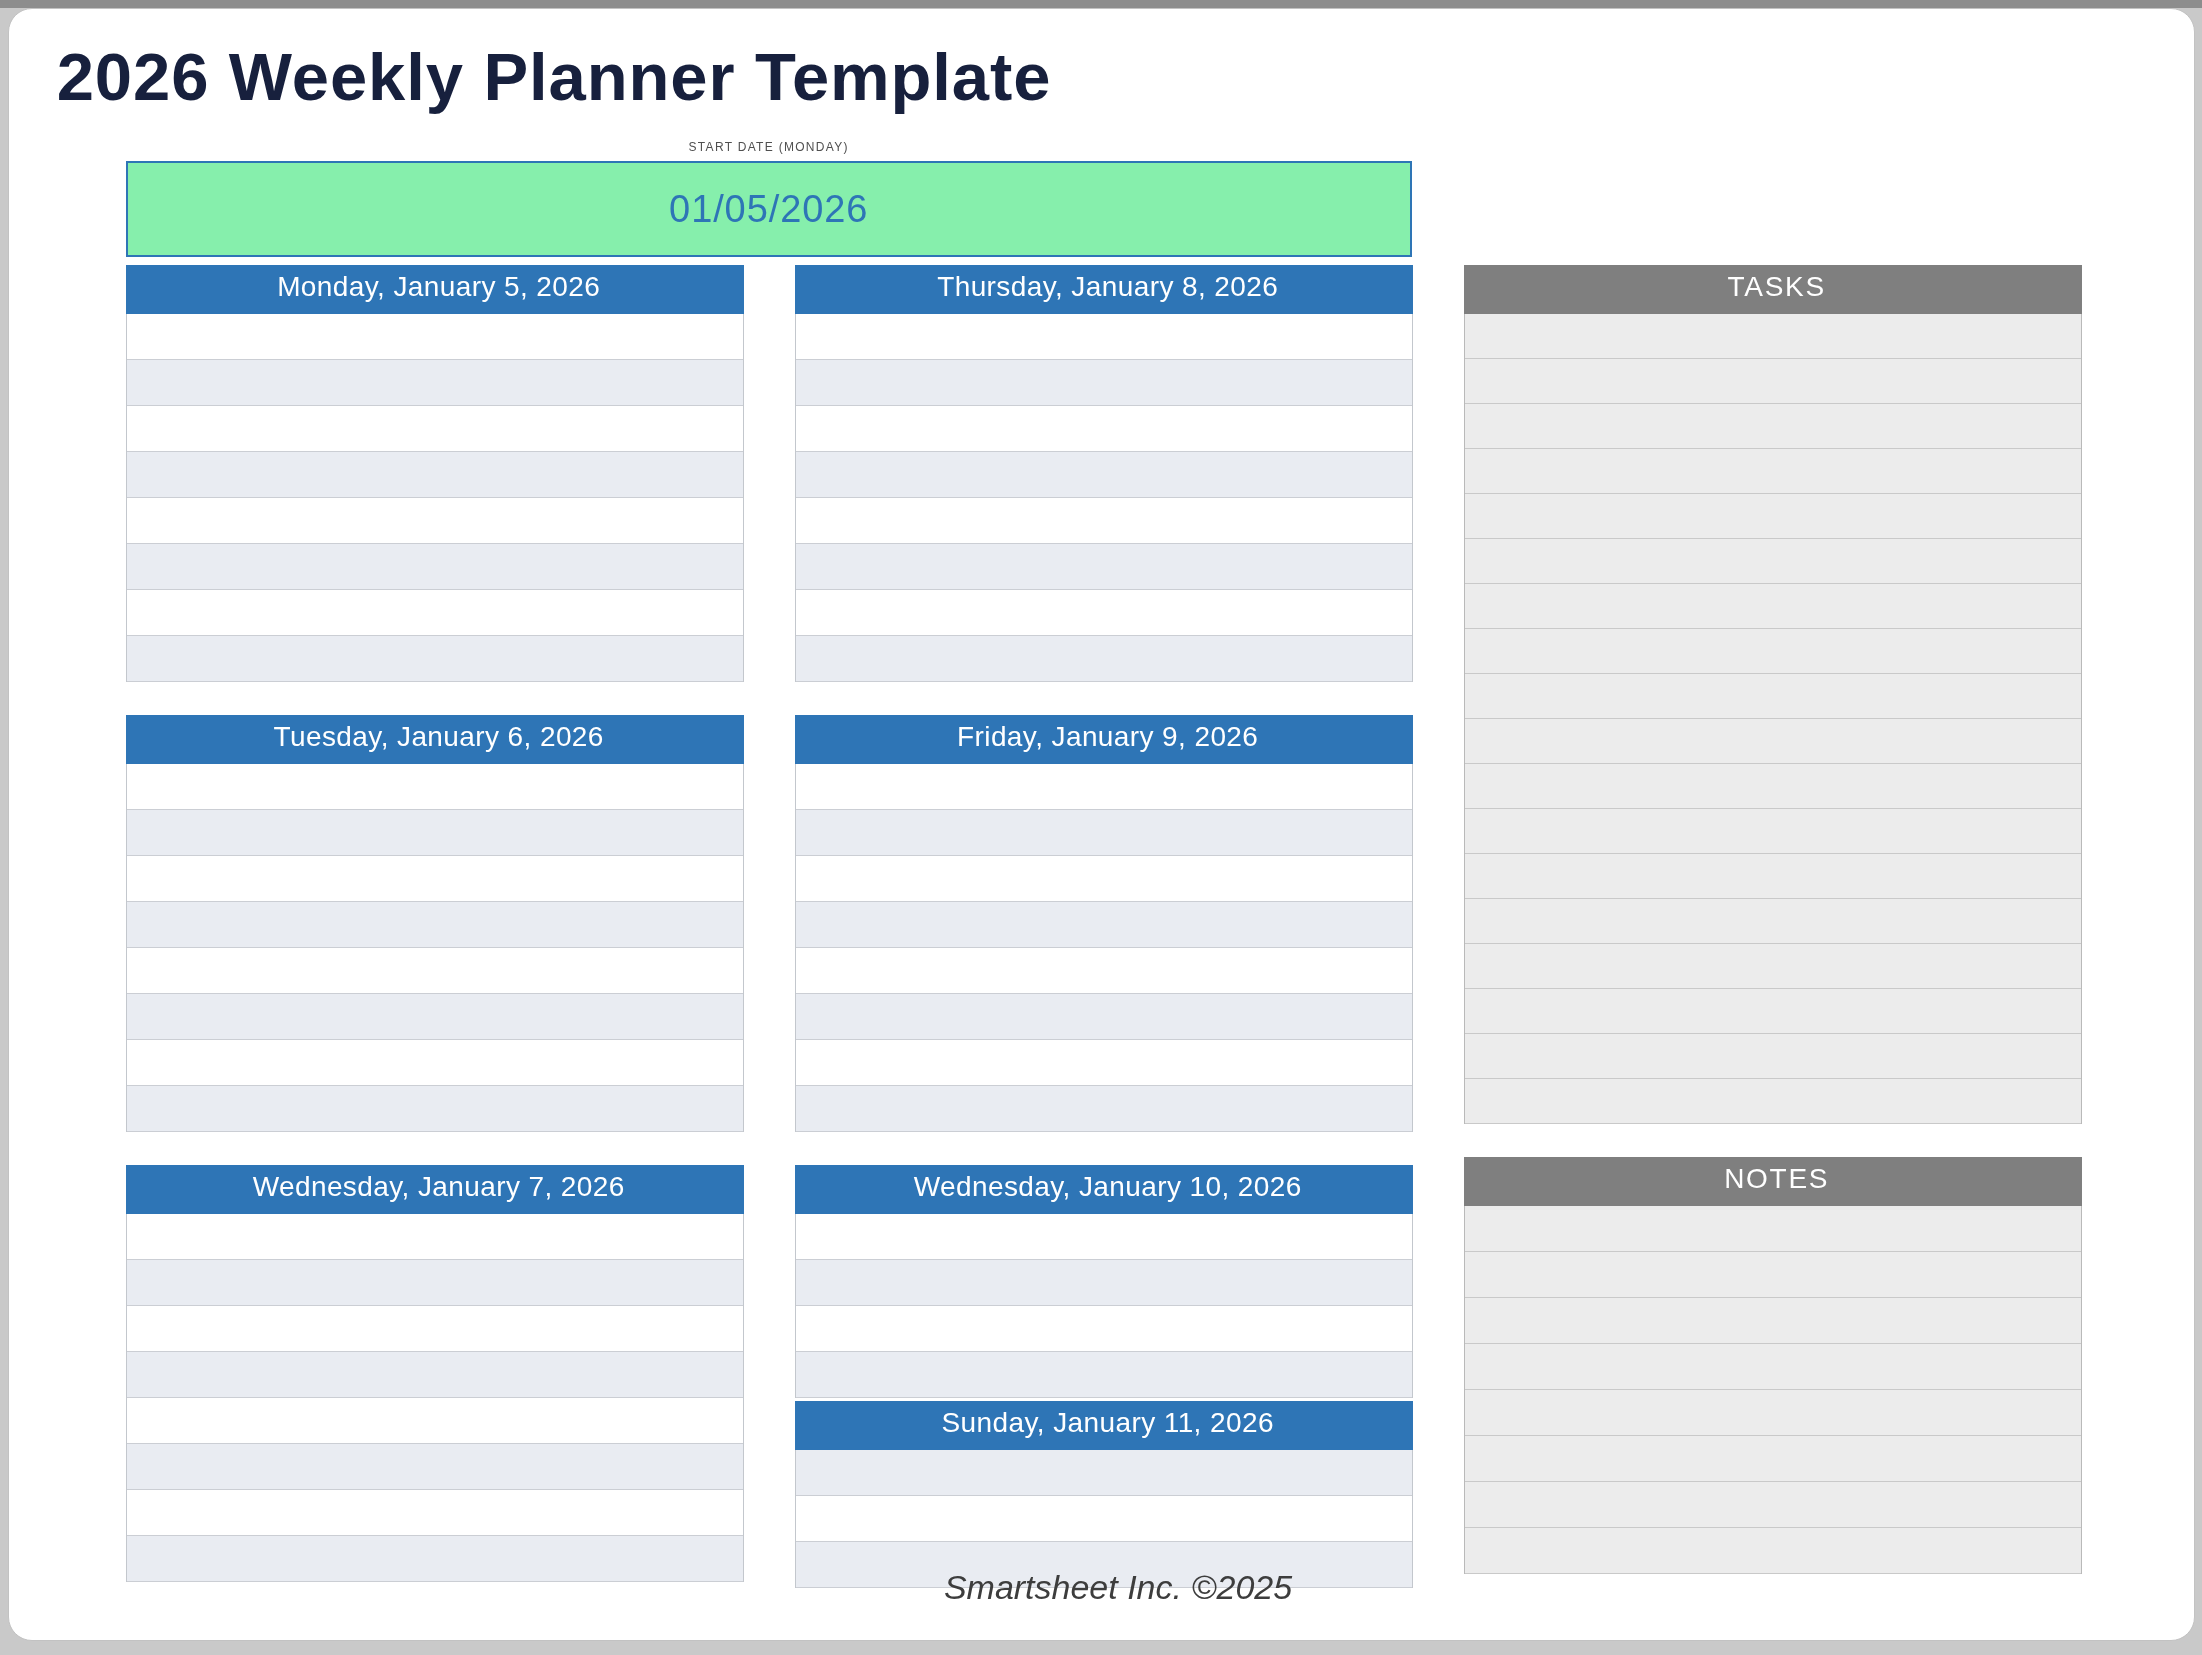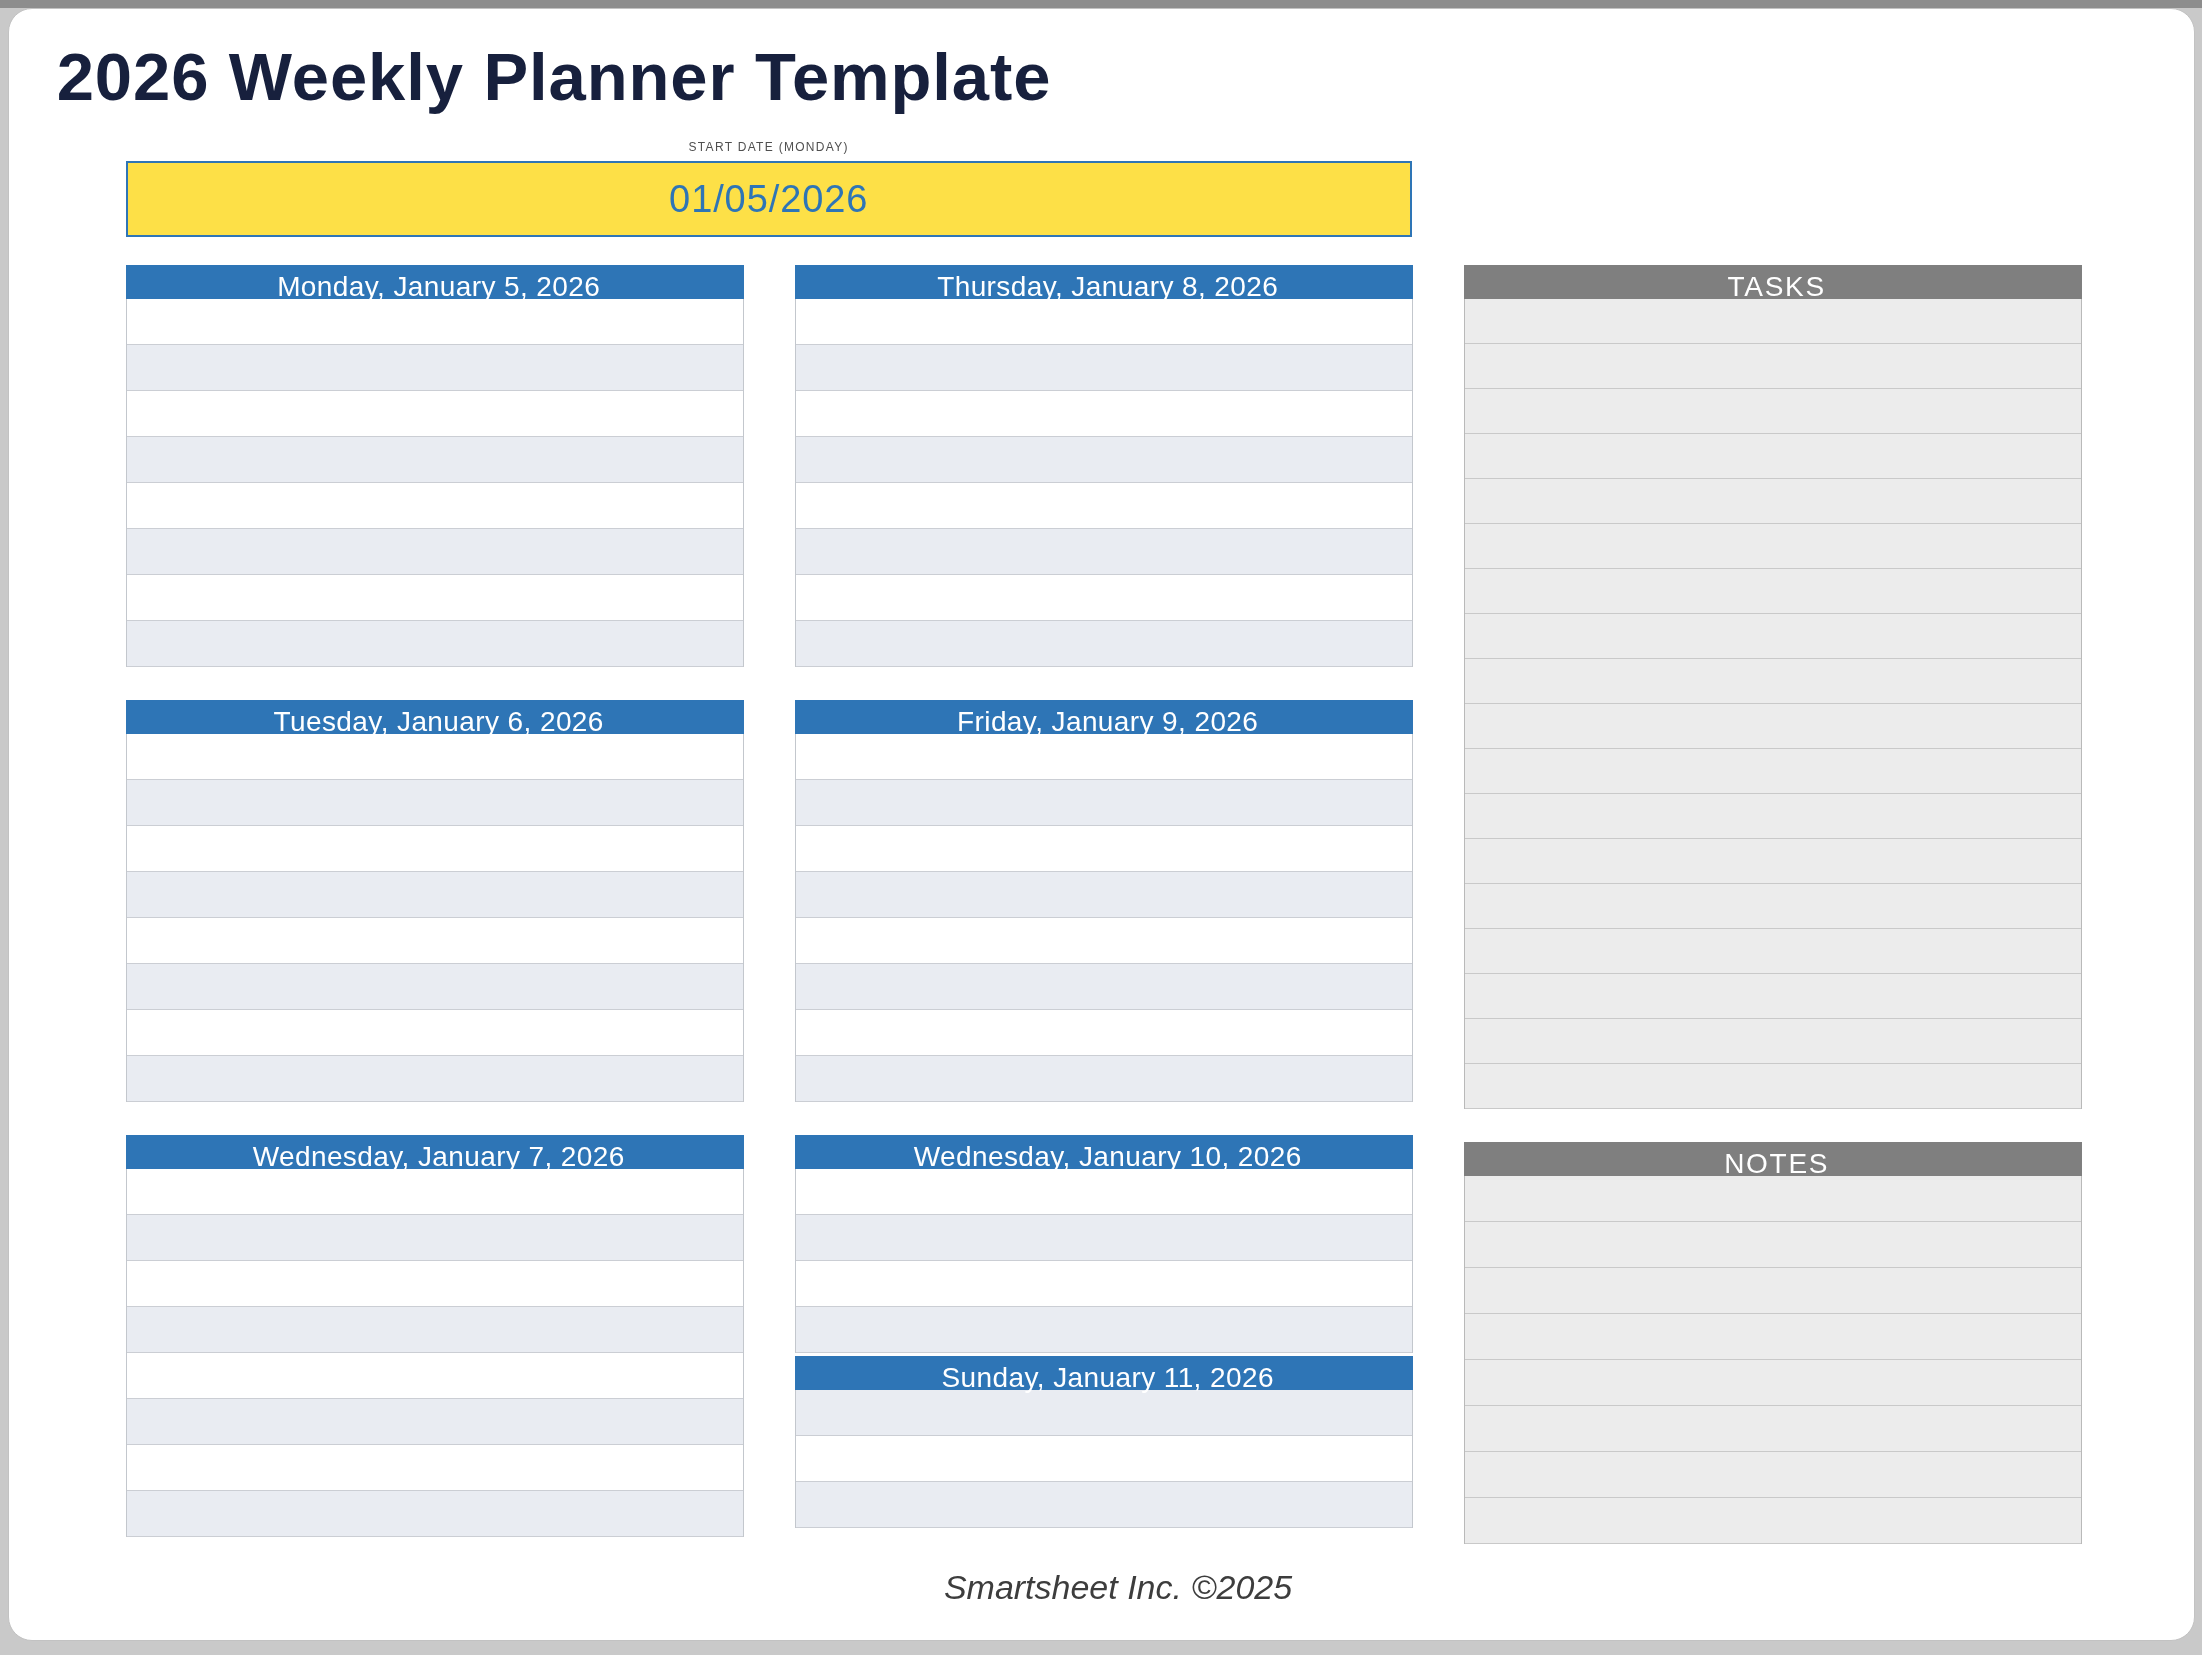--- a/index.html
+++ b/index.html
@@ -29,41 +29,41 @@
     letter-spacing: 0.9px;
   }
   .date-wrap {
     position: absolute; left: 117px; top: 131px; width: 1286px;
     text-align: center;
   }
   .date-label {
     font-size: 12px; color: #4f4f4f; letter-spacing: 1.3px;
   }
   .date-input {
-    display: block; margin-top: 7.7px; width: 100%; height: 76px;
+    display: block; margin-top: 7.7px; width: 100%; height: 96px;
     box-sizing: border-box;
     border: 2.6px solid var(--header-blue, #2e75b6);
-    background: #fde047;
+    background: #86efac;
     text-align: center;
     font-size: 38px; letter-spacing: 0.9px;
     color: var(--date-text-blue, #2e75b6);
     font-family: "Liberation Sans", sans-serif;
     outline: none;
   }
   .columns {
     position: absolute; left: 117px; top: 256px; width: 1956px;
     display: grid;
     grid-template-columns: 618px 618px 618px;
     column-gap: 51px;
   }
   .col { display: block; }
   .card { margin-bottom: 33px; }
   .card:last-child { margin-bottom: 12px; }
   .card-header {
-    height: 34px; line-height: 43px;
+    height: 49px; line-height: 43px;
     background: var(--header-blue, #2e75b6);
     color: #ffffff; text-align: center;
     font-size: 28px; letter-spacing: 0.4px; padding-left: 8px;
   }
   .panel .card-header { background: var(--header-gray, #7f7f7f); letter-spacing: 1.7px; }
   .rows {
     border-left: 0.9px solid #c3c7cd;
     border-right: 0.9px solid #c3c7cd;
   }
   .cell-row {

